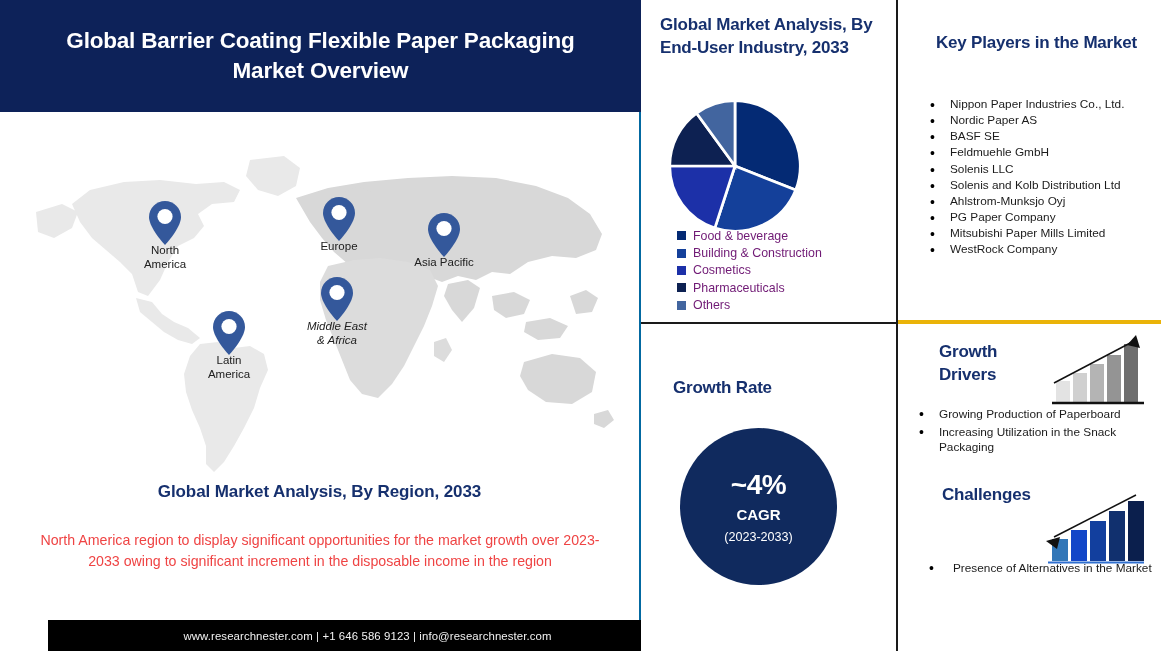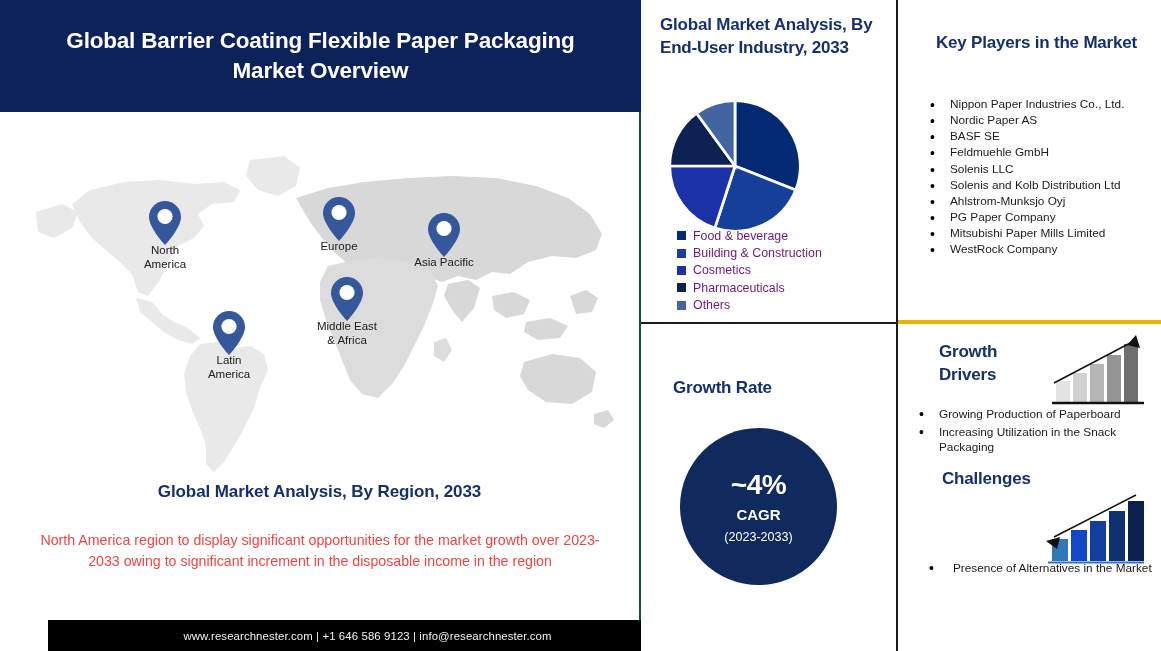--- a/index.html
+++ b/index.html
@@ -13,21 +13,21 @@
     position: relative;
     width: 1161px; height: 651px;
     background: #ffffff;
   }
 
   
   .left-panel {
     position: absolute;
     left: 0; top: 0;
     width: 641px; height: 651px;
-    border-right: 2px solid #14532d;
+    border-right: 2px solid #0369a1;
     background: #ffffff;
   }
   .title-bar {
     position: absolute;
     left: 0; top: 0;
     width: 641px; height: 112px;
     background: #0d2259;
     display: flex;
     align-items: center;
     justify-content: center;
@@ -180,21 +180,21 @@
     color: #ffffff;
   }
   .g-pct  { font-size: 28px; font-weight: bold; letter-spacing: -0.5px; }
   .g-cagr { font-size: 15px; font-weight: bold; margin-top: 5px; }
   .g-span { font-size: 12.6px; margin-top: 7px; }
 
   
   .drivers-title   { position: absolute; left: 41px; top: 17px; width: 105px; }
   .drivers-icon    { position: absolute; left: 150px; top: 7px; }
   .drivers-list    { position: absolute; left: 17px; top: 83px; width: 246px; list-style: none; }
-  .chal-title      { position: absolute; left: 44px; top: 144px; text-align: center; }
+  .chal-title      { position: absolute; left: 44px; top: 160px; text-align: center; }
   .chal-icon       { position: absolute; left: 140px; top: 165px; }
   .chal-list       { position: absolute; left: 17px; top: 237px; width: 246px; list-style: none; }
 
   .drivers-list li, .chal-list li {
     position: relative;
     padding-left: 24px;
     font-size: 11.8px;
     color: #1b1b1b;
     line-height: 1.33;
     margin-bottom: 2px;
@@ -280,21 +280,21 @@
       </div>
 
       <div class="pin" style="left:427px; top:100px;">
         <svg width="34" height="46" viewBox="0 0 34 46">
           <path d="M17 1 C8.2 1 1 8.2 1 17 C1 28 17 45 17 45 C17 45 33 28 33 17 C33 8.2 25.8 1 17 1 Z" fill="#34589b"></path>
           <circle cx="17" cy="16.5" r="7.6" fill="#ffffff"></circle>
         </svg>
         <span class="pin-label">Asia Pacific</span>
       </div>
 
-      <div class="pin" style="left:330px; top:164px;">
+      <div class="pin" style="left:320px; top:164px;font-style:italic;">
         <svg width="34" height="46" viewBox="0 0 34 46">
           <path d="M17 1 C8.2 1 1 8.2 1 17 C1 28 17 45 17 45 C17 45 33 28 33 17 C33 8.2 25.8 1 17 1 Z" fill="#34589b"></path>
           <circle cx="17" cy="16.5" r="7.6" fill="#ffffff"></circle>
         </svg>
         <span class="pin-label">Middle East<br>&amp; Africa</span>
       </div>
 
       <div class="pin" style="left:212px; top:198px;">
         <svg width="34" height="46" viewBox="0 0 34 46">
           <path d="M17 1 C8.2 1 1 8.2 1 17 C1 28 17 45 17 45 C17 45 33 28 33 17 C33 8.2 25.8 1 17 1 Z" fill="#34589b"></path>

